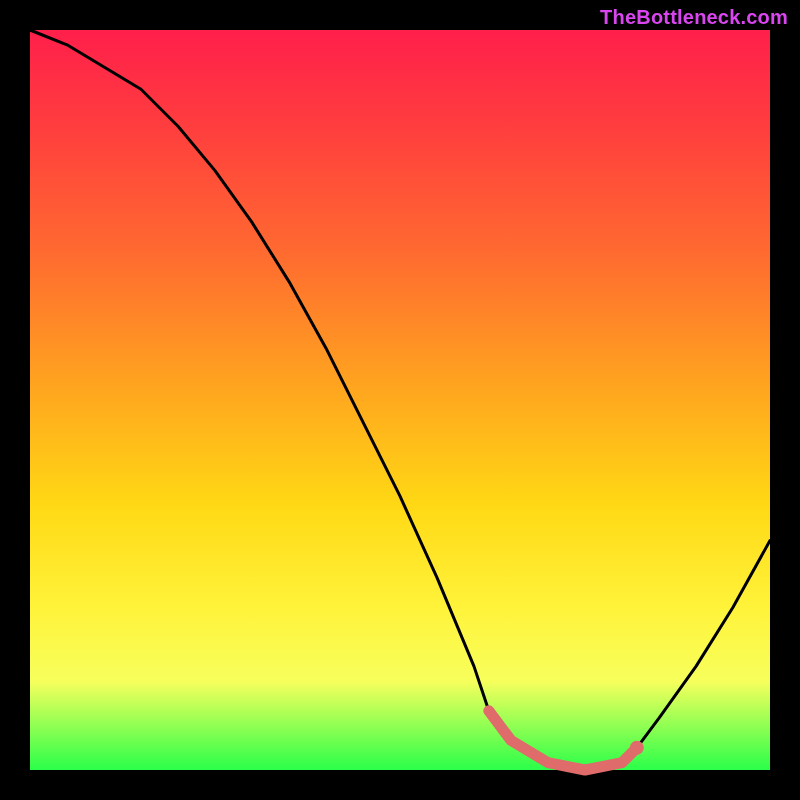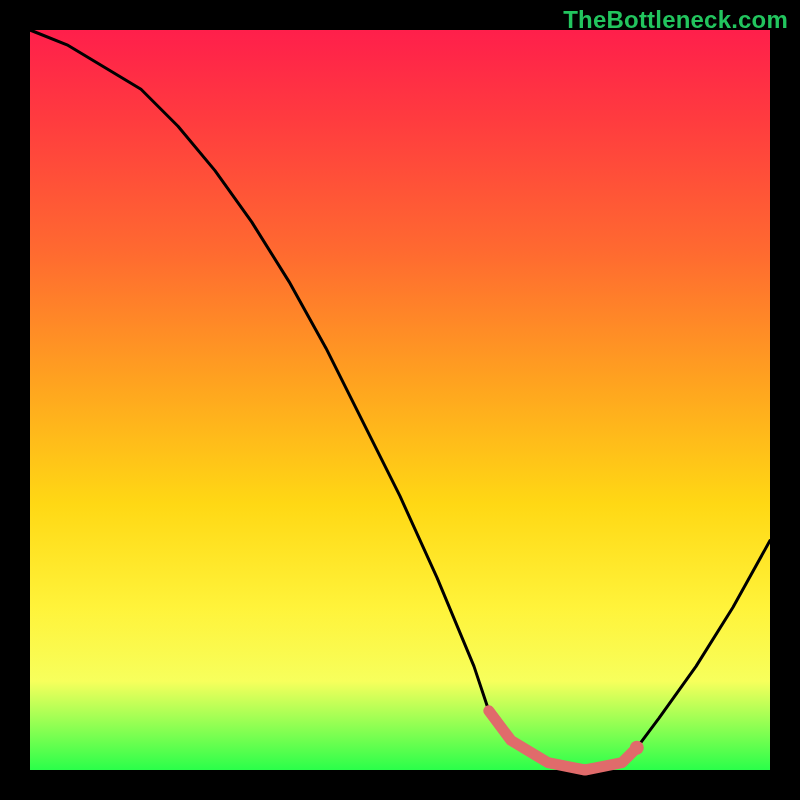--- a/index.html
+++ b/index.html
@@ -33,22 +33,22 @@
       #ffd814 64%,
       #fff33a 78%,
       #f7ff5c 88%,
       #2aff4a 100%
     );
   }
   .watermark {
     position: absolute;
     top: 6px;
     right: 12px;
-    color: #22c55e;
-    font-size: 24px;
+    color: #d946ef;
+    font-size: 20px;
     font-weight: 600;
     letter-spacing: 0.2px;
     user-select: none;
   }
   svg.curve {
     position: absolute;
     left: 0;
     top: 0;
     width: 740px;
     height: 740px;

